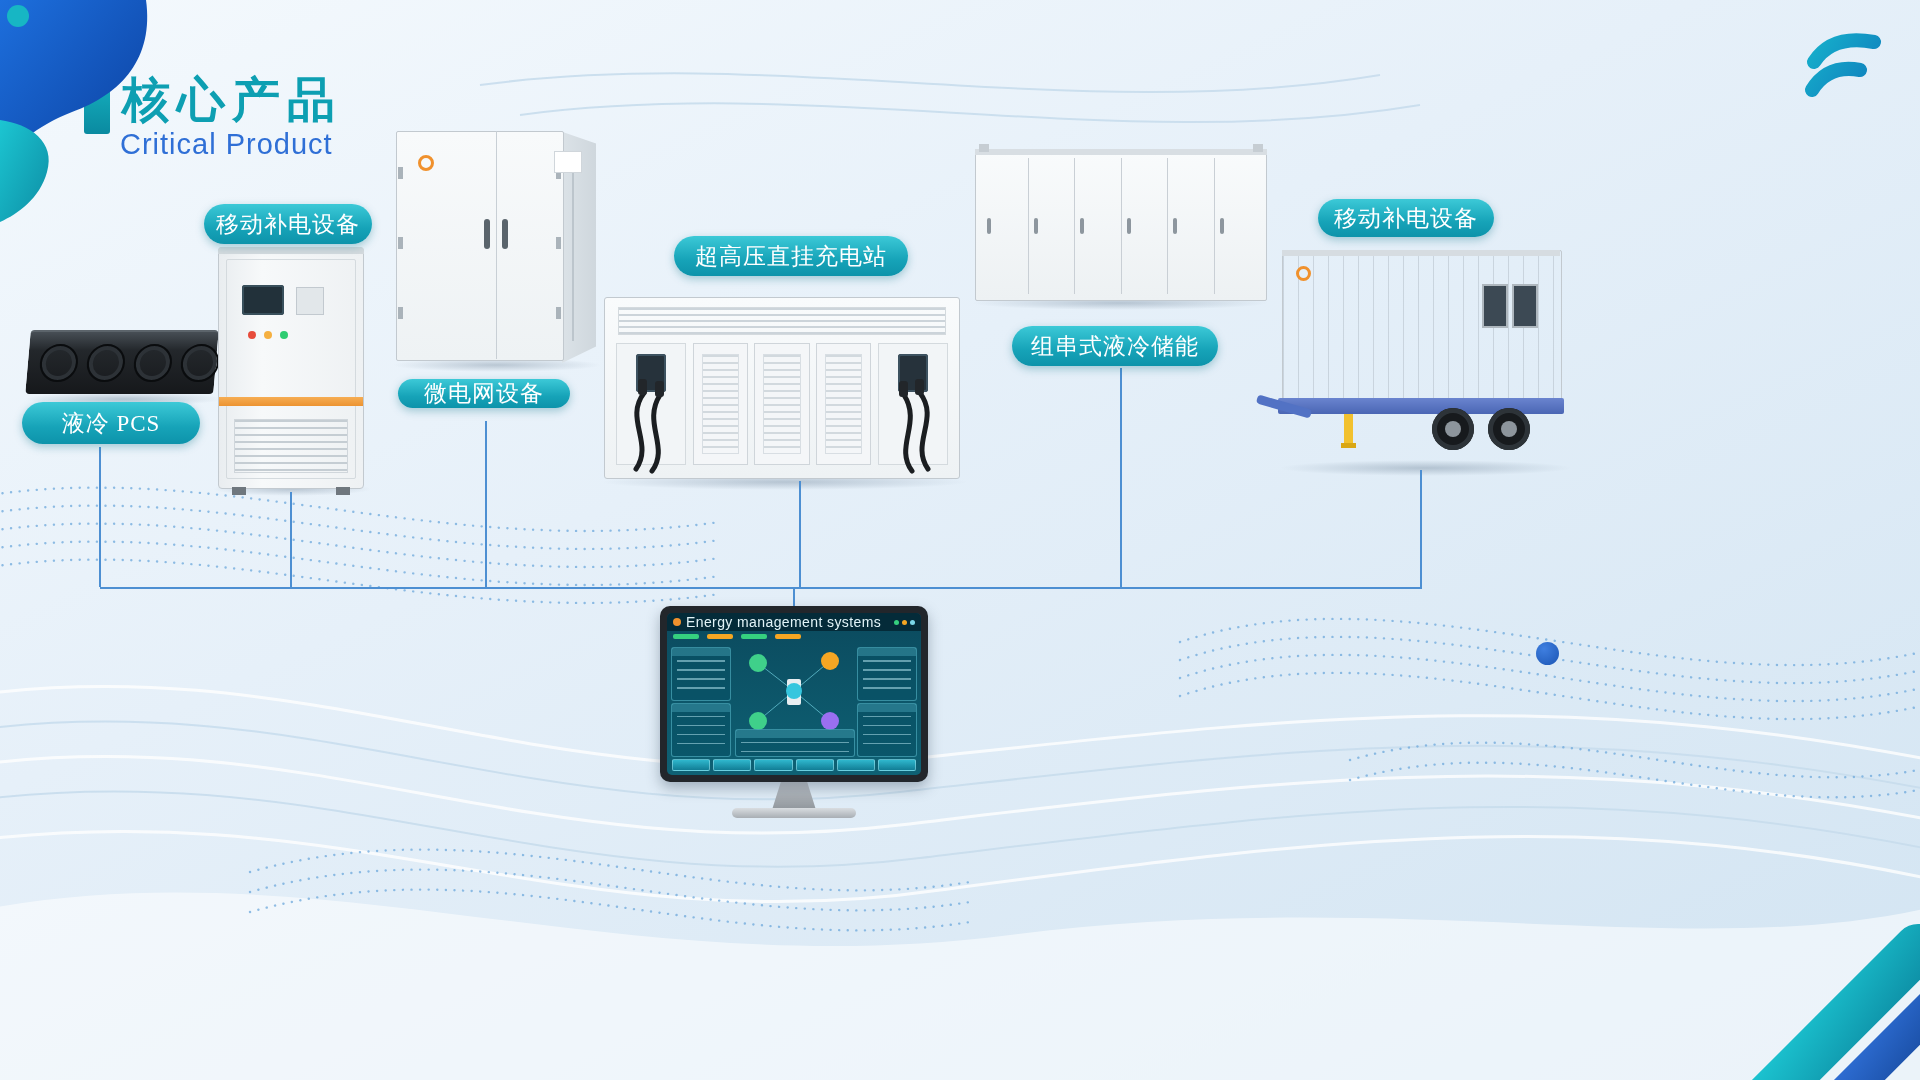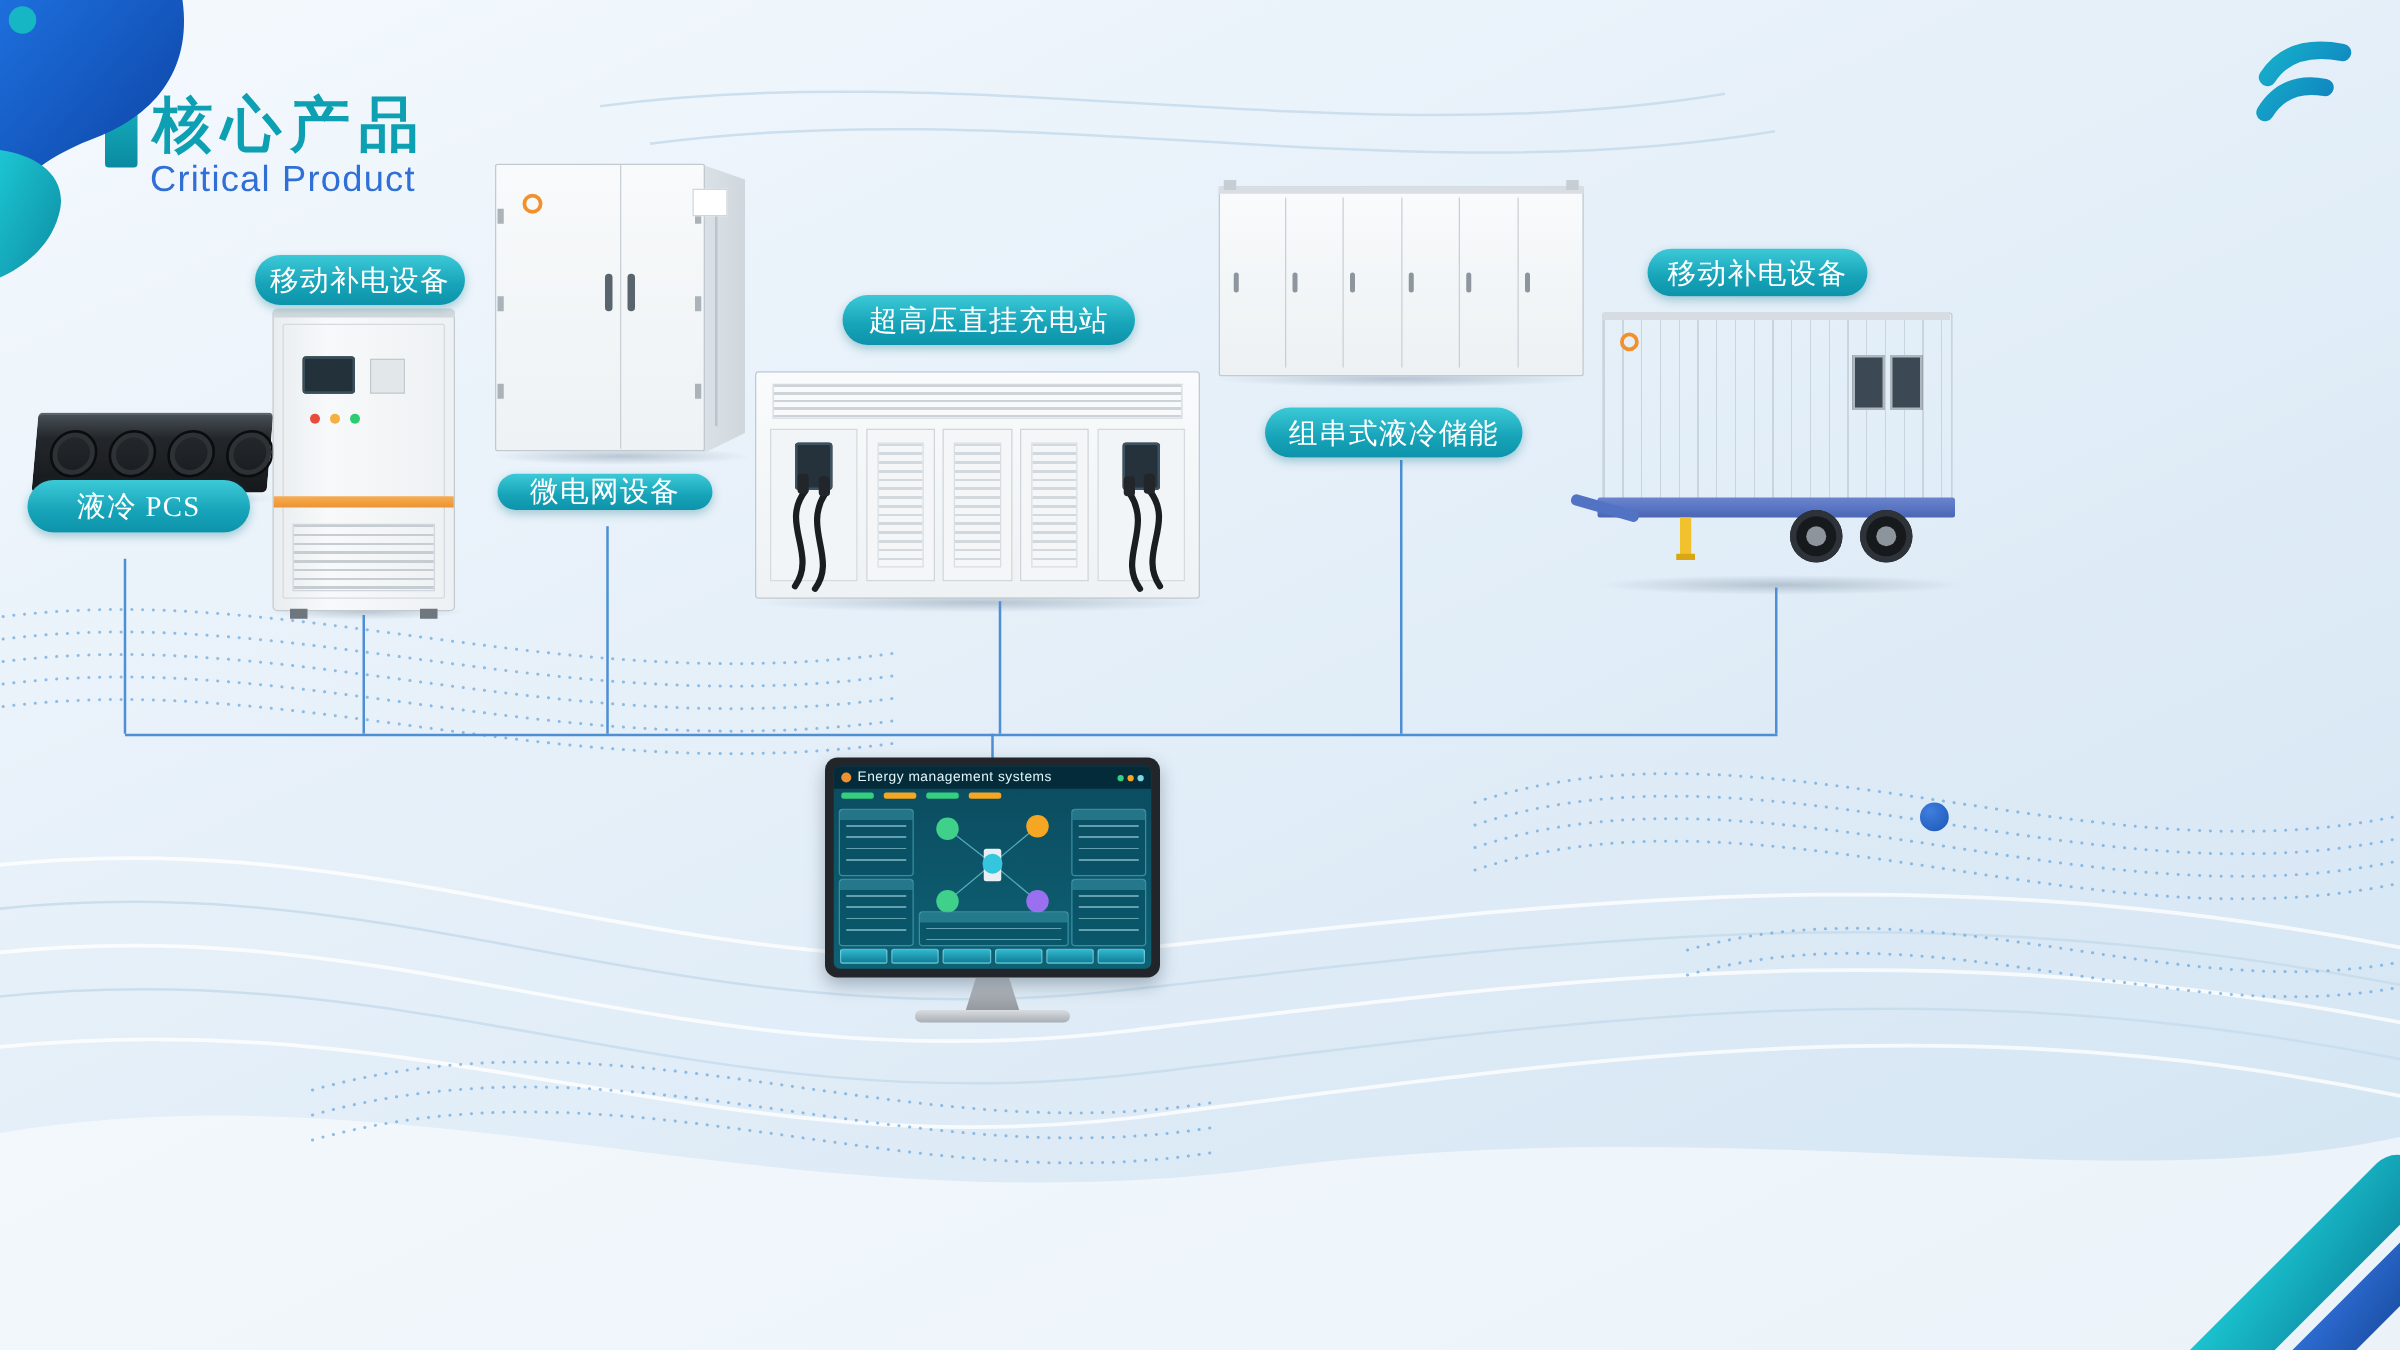--- a/index.html
+++ b/index.html
@@ -12,21 +12,21 @@
   .title-marker{left:84px;top:78px;width:26px;height:56px;border-radius:3px;
     background:linear-gradient(180deg,#16b2c0,#0a8aa0);}
   .title-cn{left:122px;top:68px;font-size:48px;font-weight:bold;color:#0d9fb2;letter-spacing:7px;}
   .title-en{left:120px;top:128px;font-size:29px;color:#2f6fd6;letter-spacing:1px;}
 
   
   .pill{display:flex;align-items:center;justify-content:center;color:#ffffff;
     font-family:"Liberation Serif","DejaVu Serif",serif;font-size:23px;letter-spacing:1px;
     background:linear-gradient(180deg,#3cc9d7 0%,#16a3b8 60%,#0d93aa 100%);
     border-radius:21px;box-shadow:0 3px 8px rgba(20,120,140,.35);z-index:6;}
-  .pill-pcs{left:22px;top:384px;width:178px;height:42px;text-align:right;}
+  .pill-pcs{left:22px;top:402px;width:178px;height:42px;text-align:right;}
   .pill-commercial{left:204px;top:204px;width:168px;height:40px;}
   .pill-microgrid{left:398px;top:379px;width:172px;height:29px;}
   .pill-hv{left:674px;top:236px;width:234px;height:40px;}
   .pill-string{left:1012px;top:326px;width:206px;height:40px;}
   .pill-mobile{left:1318px;top:199px;width:176px;height:38px;}
   .pill-ems{left:676px;top:817px;width:232px;height:42px;}
 
   
   .line{background:#4d8fd2;z-index:2;}
 
@@ -125,21 +125,21 @@
   .wheel.wA{left:150px;} .wheel.wB{left:206px;}
 
   
   .mon-frame{left:660px;top:606px;width:268px;height:176px;background:#22262b;border-radius:10px;z-index:5;
     box-shadow:0 6px 14px rgba(40,60,80,.35);}
   .mon-screen{position:absolute;left:7px;top:7px;right:7px;bottom:7px;border-radius:5px;overflow:hidden;
     background:linear-gradient(180deg,#0b4a5e,#0e6174);}
   .scr-top{position:absolute;left:0;right:0;top:0;height:18px;background:rgba(4,40,54,.92);
     display:flex;align-items:center;gap:5px;padding:0 6px;box-sizing:border-box;}
   .scr-logo{width:8px;height:8px;border-radius:50%;background:#f0912d;flex:none;}
-  .scr-title{font-size:11px;color:#e2f4f8;letter-spacing:.4px;white-space:nowrap;}
+  .scr-title{font-size:14px;color:#e2f4f8;letter-spacing:.4px;white-space:nowrap;}
   .scr-dots{margin-left:auto;display:flex;gap:3px;}
   .scr-dot{width:5px;height:5px;border-radius:50%;}
   .scr-sub{position:absolute;left:6px;top:21px;display:flex;gap:8px;}
   .chip{width:26px;height:5px;border-radius:2px;}
   .scr-panel{position:absolute;width:58px;background:rgba(8,80,100,.55);border:1px solid rgba(110,215,232,.45);border-radius:3px;}
   .scr-panel .ph{height:8px;background:rgba(110,215,232,.28);}
   .scr-panel .pb{position:absolute;left:5px;right:5px;top:12px;bottom:4px;
     background:repeating-linear-gradient(180deg,rgba(190,238,248,.5) 0 1.5px,rgba(0,0,0,0) 1.5px 9px);}
   .scr-buttons{position:absolute;left:5px;right:5px;bottom:4px;height:12px;display:flex;gap:3px;}
   .scr-btn{flex:1;border-radius:2px;background:linear-gradient(180deg,#2fb7cd,#117d95);border:1px solid rgba(170,235,246,.5);box-sizing:border-box;}

